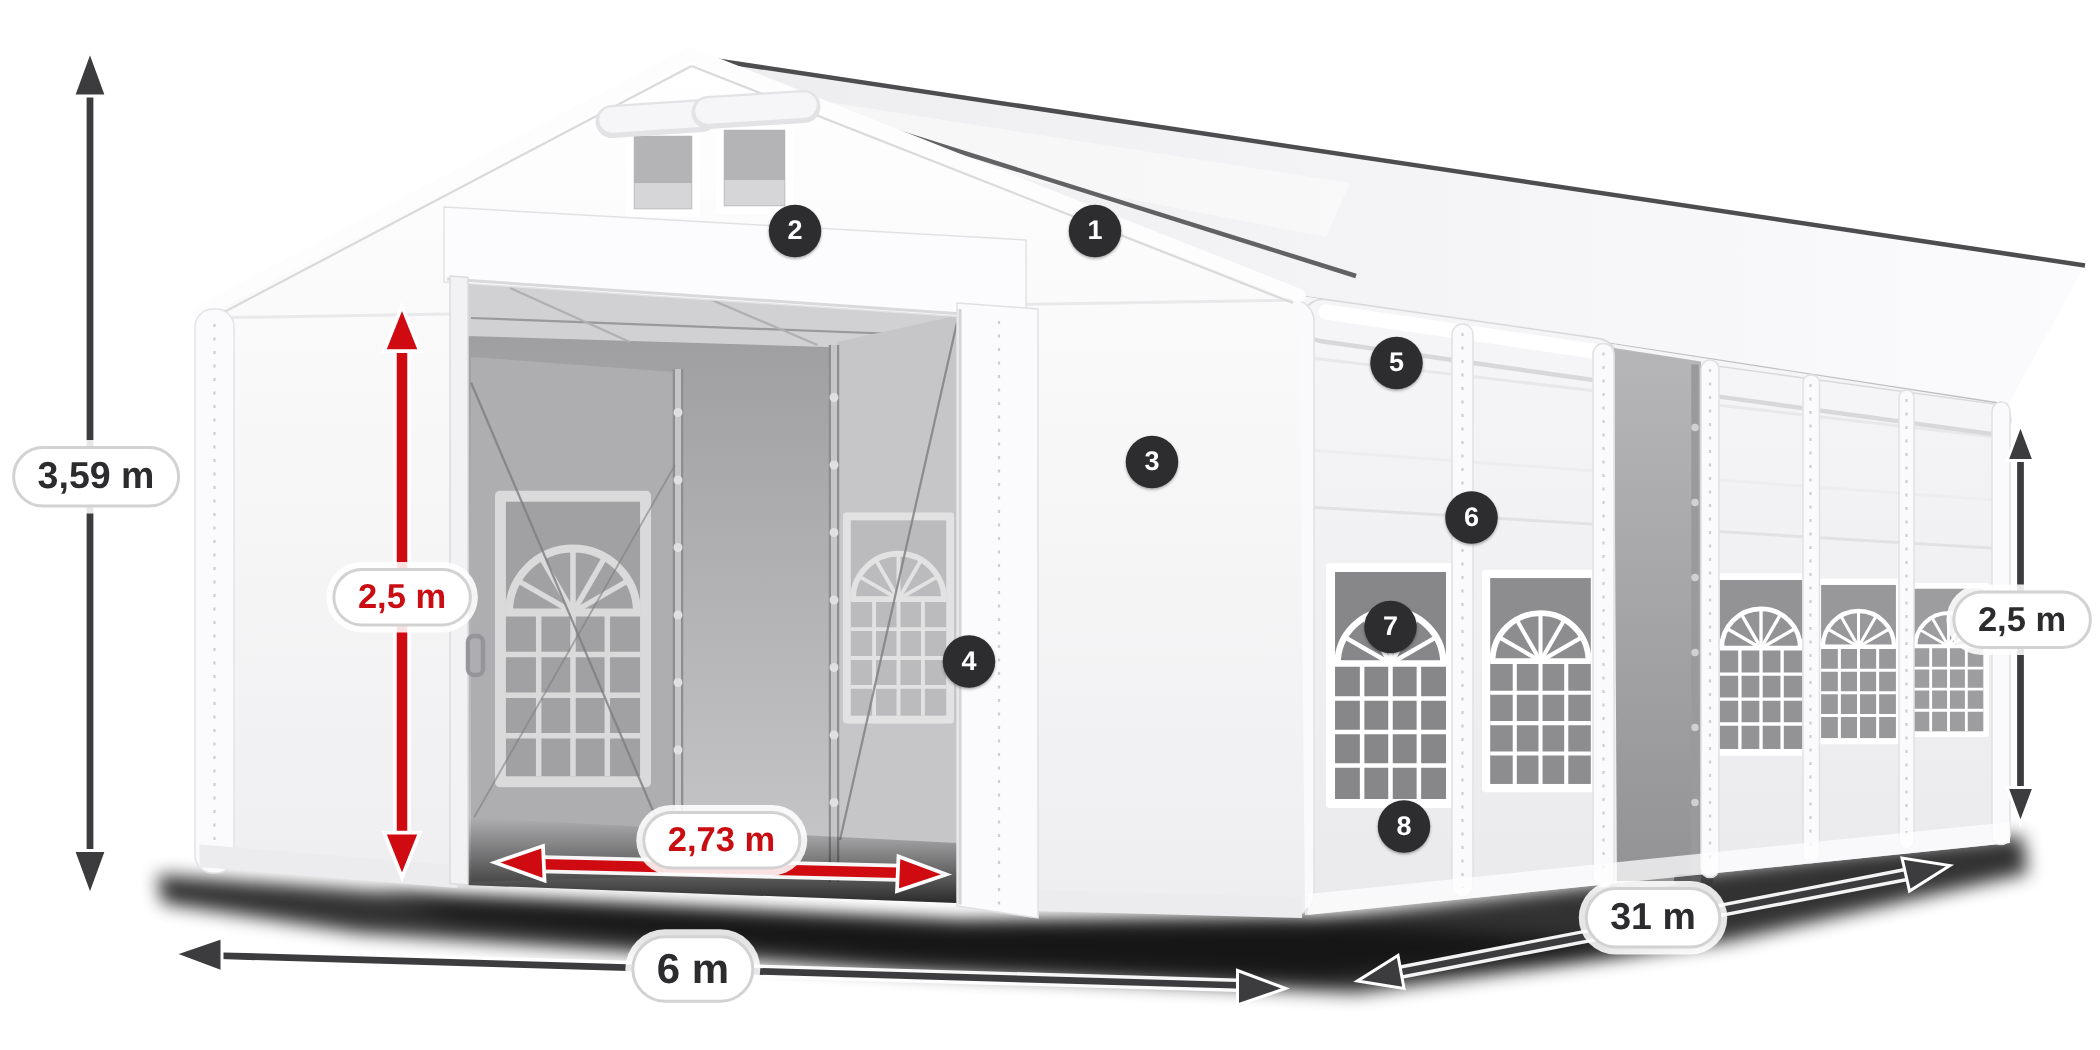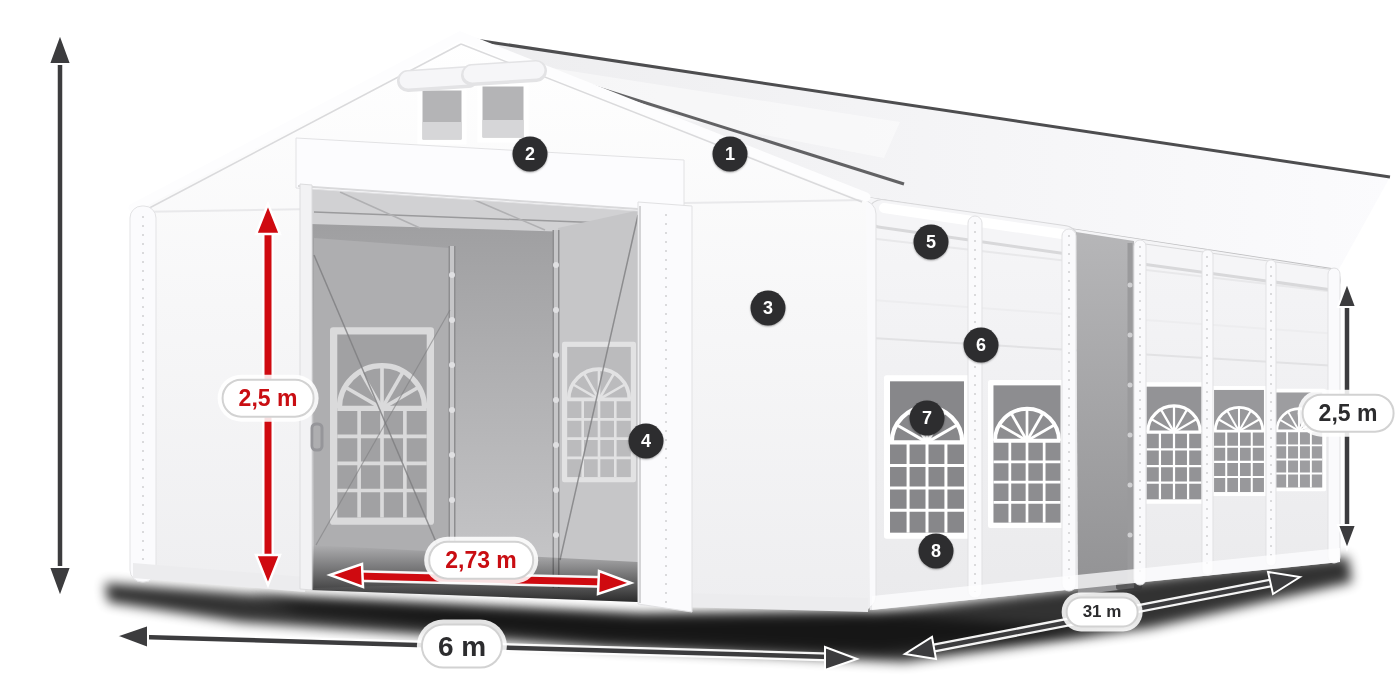--- a/index.html
+++ b/index.html
@@ -241,30 +241,33 @@
     <polygon points="268,585 256,555 280,555" fill="#cf0a10" stroke="#ffffff" stroke-width="2.5"></polygon>
   </g>
   <g>
     <line x1="355" y1="576" x2="606" y2="582" stroke="#ffffff" stroke-width="12" opacity="0.95"></line>
     <line x1="355" y1="576" x2="606" y2="582" stroke="#cf0a10" stroke-width="7"></line>
     <polygon points="330,575 362,564 363,587" fill="#cf0a10" stroke="#ffffff" stroke-width="2.5"></polygon>
     <polygon points="631,583 599,571 598,594" fill="#cf0a10" stroke="#ffffff" stroke-width="2.5"></polygon>
   </g>
 </svg>
 
+<div class="pill" style="left:64px;top:318px;font-size:25px;">
+  <span>3,59 m</span>
+</div>
 <div class="pill red" style="left:268px;top:398px;">
   <span>2,5 m</span>
 </div>
 <div class="pill red" style="left:481px;top:560px;">
   <span>2,73 m</span>
 </div>
 <div class="pill" style="left:462px;top:646px;font-size:28px;">
   <span>6 m</span>
 </div>
-<div class="pill" style="left:1102px;top:612px;font-size:17px;">
+<div class="pill" style="left:1102px;top:612px;font-size:25px;">
   <span>31 m</span>
 </div>
 <div class="pill" style="left:1348px;top:413px;">
   <span>2,5 m</span>
 </div>
 
 <div class="badge" style="left:730px;top:154px;">
   <span>1</span>
 </div>
 <div class="badge" style="left:530px;top:154px;">

